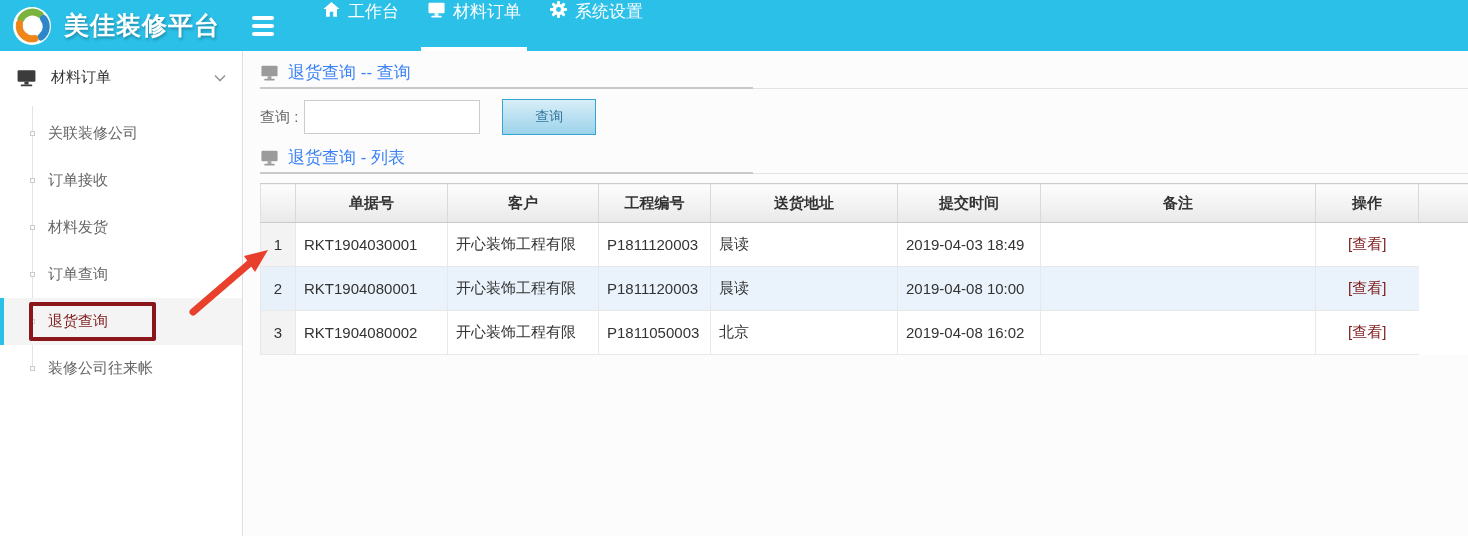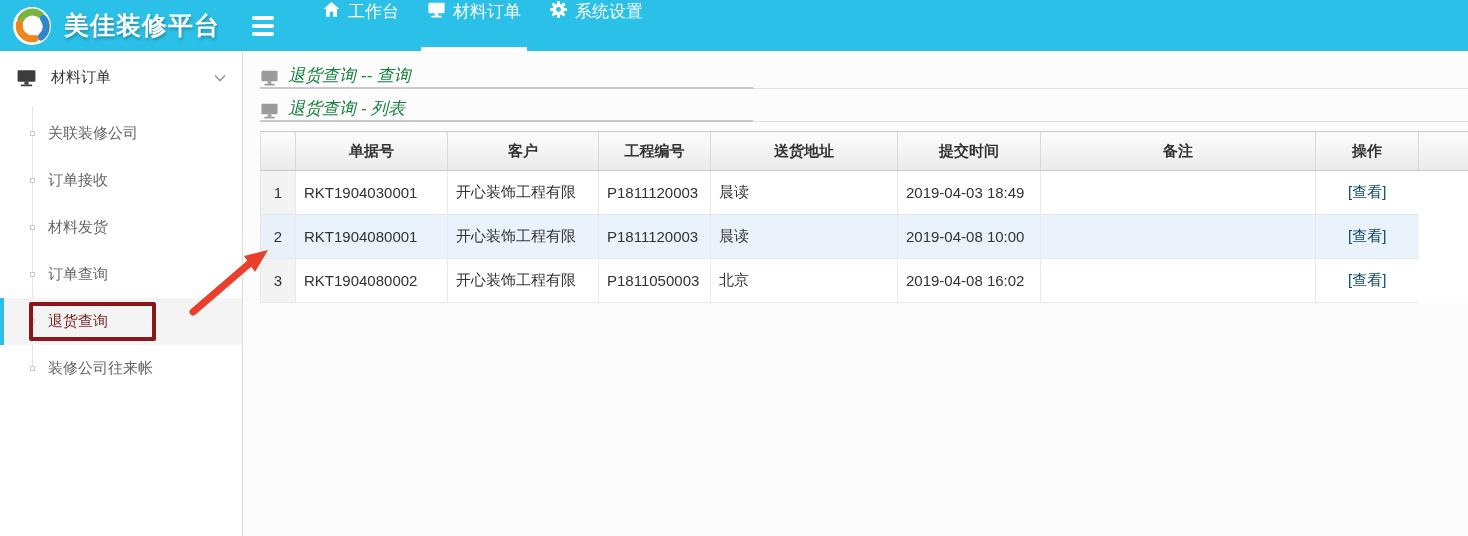--- a/index.html
+++ b/index.html
@@ -34,22 +34,22 @@
     color:#666; font-size:15px; padding-left:48px; cursor:pointer; list-style:none;text-align:center; }
   .side-item .bullet { position:absolute; left:30px; top:21px; width:5px; height:5px;
     background:#fafafa; border:1px solid #ccc; }
   .side-item.active { background:#f4f4f4; color:#7f1d1d; }
   .side-item.active .active-bar { position:absolute; left:0; top:0; bottom:0;
     width:4px; background:#2bc0e8; }
 
   
   .content { position:absolute; left:244px; top:51px; right:0; bottom:0;
     background:#fcfcfc; padding-left:16px; }
-  .section-head { display:flex; align-items:flex-end; gap:9px; color:#15803d;
-    font-size:17px; height:30px; margin-top:6px;font-style:italic; }
+  .section-head { display:flex; align-items:center; gap:9px; color:#3b82f6;
+    font-size:17px; height:30px; margin-top:6px; }
   .section-rule { display:flex; align-items:flex-start; height:3px; }
   .section-rule .seg-dark { width:493px; height:2px; background:#c9c9c9; }
   .section-rule .seg-light { flex:1; height:1px; background:#e2e2e2; margin-top:1px; }
 
   .query-row { display:flex; align-items:center; margin:8px 0 6px 0; height:38px; }
   .query-label { color:#666; font-size:15px; }
   .query-input { margin-left:6px; width:176px; height:34px; border:1px solid #ccc;
     background:#fff; font-size:14px; padding:0 6px; outline:none; }
   .query-btn { margin-left:22px; width:94px; height:36px;
     background:linear-gradient(#d9eef8,#9cd2ea); border:1px solid #35a6d4;
@@ -66,21 +66,21 @@
   thead th:first-child { border-left:1px solid #e0e0e0; }
   thead th.filler { border-right:none; }
   tbody td { height:41px; border-left:1px solid #e8e8e8; border-bottom:1px solid #e8e8e8;
     color:#333; padding:12px 8px; background:#fff; }
   tbody td:first-child { background:#f3f3f3; text-align:center; padding:0; }
   tbody td:last-child { border-right:1px solid #e8e8e8; }
   tbody td.filler { border:none; background:#fff !important; }
   tbody tr.striped td:not(.filler) { background:#eaf2fb; }
   tbody tr.striped td:first-child { background:#e8f0f9; }
   td.cell-action { text-align:center; padding:0; }
-  .view-link { color:#0c4a6e; text-decoration:none; cursor:pointer; }
+  .view-link { color:#7f1d1d; text-decoration:none; cursor:pointer; }
 
   
   .annot-box { position:absolute; left:29px; top:302px; width:127px; height:39px;
     border:4px solid #8a161c; border-radius:2px; z-index:20; pointer-events:none; }
   .annot-arrow { position:absolute; left:0; top:0; width:1468px; height:536px;
     z-index:21; pointer-events:none; }
   svg { display:block; }
 </style>
 </head>
 <body>
@@ -197,20 +197,25 @@
           <rect x="4.5" y="16.6" width="11" height="1.8" rx="0.8" fill="#9b9b9b"></rect>
         </svg>
     </span>
     <span>退货查询 -- 查询</span>
   </div>
   <div class="section-rule">
     <span class="seg-dark"></span>
       <span class="seg-light"></span>
   </div>
 
+  <div class="query-row">
+    <span class="query-label">查询 :</span>
+    <input class="query-input" type="text" value="" style="">
+    <button class="query-btn">查询</button>
+  </div>
 
   <div class="section-head" style="margin-top:0;">
     <span>
       <svg viewBox="0 0 20 20" width="19" height="19">
           <rect x="1.5" y="3" width="17" height="11" rx="1.2" fill="#9b9b9b"></rect>
           <rect x="8" y="14" width="4" height="2.6" fill="#9b9b9b"></rect>
           <rect x="4.5" y="16.6" width="11" height="1.8" rx="0.8" fill="#9b9b9b"></rect>
         </svg>
     </span>
     <span>退货查询 - 列表</span>

